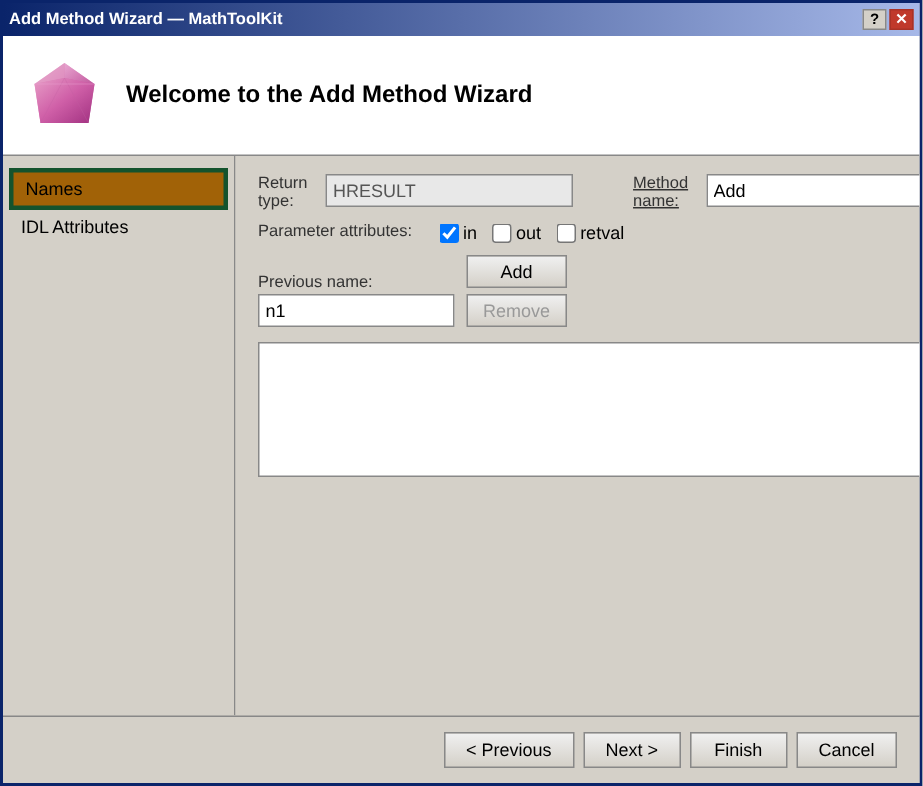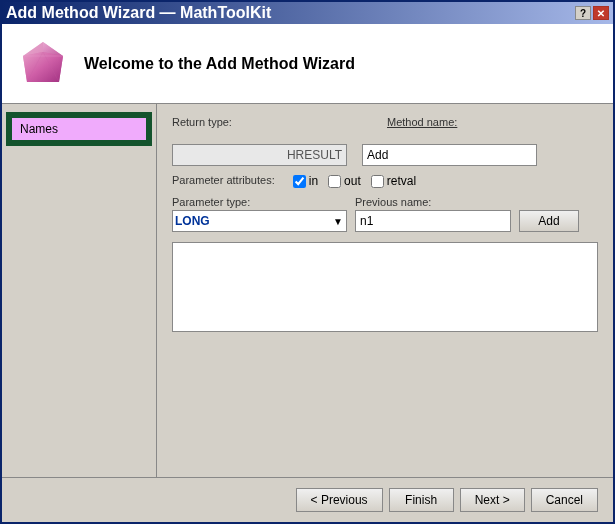--- a/index.html
+++ b/index.html
@@ -26,21 +26,21 @@
       height: 22px;
       display: flex;
       align-items: center;
       justify-content: space-between;
       padding: 0 4px;
       flex-shrink: 0;
     }
 
     .title-bar-text {
       color: white;
-      font-size: 16px;
+      font-size: 11px;
       font-weight: bold;
     }
 
     .title-bar-controls {
       display: flex;
       gap: 2px;
     }
 
     .title-btn {
       width: 16px;
@@ -109,43 +109,43 @@
     }
 
     .sidebar-item {
       padding: 4px 8px;
       cursor: pointer;
       font-size: 12px;
       color: black;
     }
 
     .sidebar-item.active {
-      background: #f0abfc;
-      border: 6px solid #14532d;
+      background: #a16207;
+      border: 3px solid #14532d;
     }
 
     .right-panel {
       flex: 1;
       padding: 12px 15px;
       background: #d4d0c8;
       display: flex;
       flex-direction: column;
       gap: 8px;
     }
 
     .form-row {
       display: flex;
       gap: 15px;
       align-items: flex-end;
     }
 
     .form-group {
       display: flex;
-      flex-direction: column;
-      gap: 16px;
+      flex-direction: row;
+      gap: 2px;
     }
 
     .form-label {
       font-size: 11px;
       color: #333;
     }
 
     .form-label.underlined {
       text-decoration: underline;
       margin-left: 25px;
@@ -158,21 +158,20 @@
       font-size: 12px;
       height: 22px;
     }
 
     .form-input.editable {
       background: white;
     }
 
     .return-type-input {
       width: 175px;
-      text-align: right;
     }
 
     .method-name-input {
       width: 175px;
     }
 
     .param-attributes-section {
       display: flex;
       flex-direction: row;
       gap: 18px;
@@ -218,21 +217,21 @@
       font-weight: bold;
     }
 
     .param-name-group {
       display: flex;
       flex-direction: column;
       gap: 2px;
     }
 
     .param-name-input {
-      width: 156px;
+      width: 131px;
       height: 22px;
       border: 1px solid #888;
       background: white;
       padding: 2px 4px;
       font-size: 12px;
     }
 
     .add-remove-buttons {
       display: flex;
       flex-direction: column;
@@ -344,20 +343,23 @@
       </div>
       <span class="wizard-title">Welcome to the Add Method Wizard</span>
     </div>
 
     <div class="main-body">
 
       <div class="sidebar">
         <div class="sidebar-item active">
           <span>Names</span>
         </div>
+        <div class="sidebar-item">
+          <span>IDL Attributes</span>
+        </div>
       </div>
 
       <div class="right-panel">
 
         <div class="form-row">
           <div class="form-group">
             <label class="form-label">Return type:</label>
             <input type="text" class="form-input return-type-input" readonly="" style="color: rgb(85, 85, 85);" value="HRESULT">
           </div>
           <div class="form-group">
@@ -378,47 +380,35 @@
               <label>out</label>
             </div>
             <div class="checkbox-item">
               <input type="checkbox" style="">
               <label>retval</label>
             </div>
           </div>
         </div>
 
         <div class="param-row">
-          <div class="param-type-group">
-            <label class="form-label">Parameter type:</label>
-            <div class="select-wrapper">
-              <select class="param-select">
-                <option value="LONG">LONG</option>
-                <option value="INT">INT</option>
-                <option value="DOUBLE">DOUBLE</option>
-                <option value="FLOAT">FLOAT</option>
-                <option value="BSTR">BSTR</option>
-              </select>
-              <span class="select-arrow">▼</span>
-            </div>
-          </div>
           <div class="param-name-group">
             <label class="form-label">Previous name:</label>
             <input type="text" class="param-name-input" value="n1" style="">
           </div>
           <div class="add-remove-buttons">
             <button class="btn">Add</button>
+            <button class="btn" disabled="">Remove</button>
           </div>
         </div>
 
         <div class="param-list-area">
         </div>
       </div>
     </div>
 
     <div class="footer">
       <button class="footer-btn">&lt; Previous</button>
+      <button class="footer-btn">Next &gt;</button>
       <button class="footer-btn">Finish</button>
-      <button class="footer-btn">Next &gt;</button>
       <button class="footer-btn">Cancel</button>
     </div>
   </div>
 </div>
 
 </body></html>

